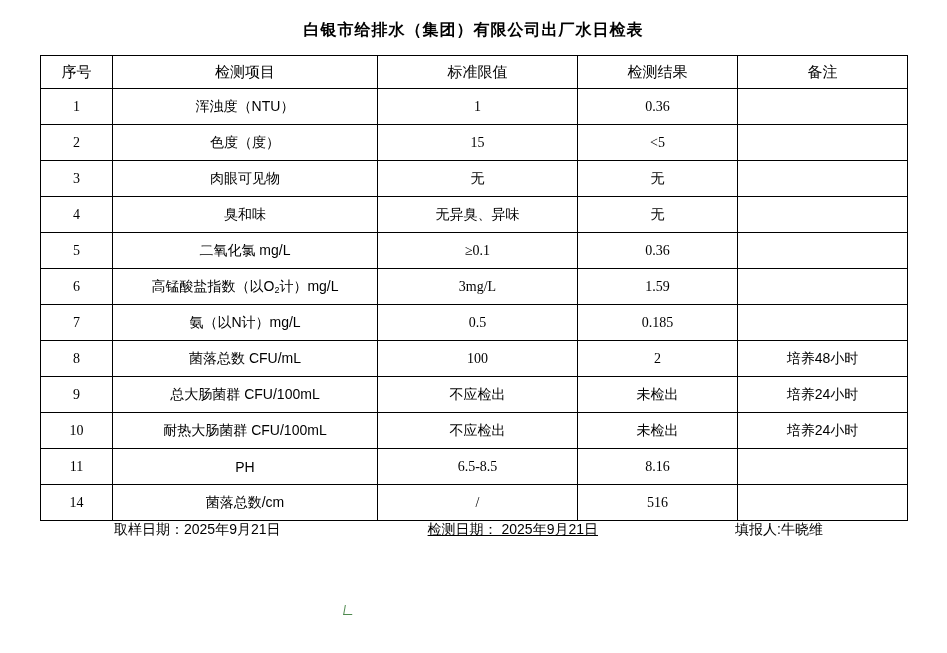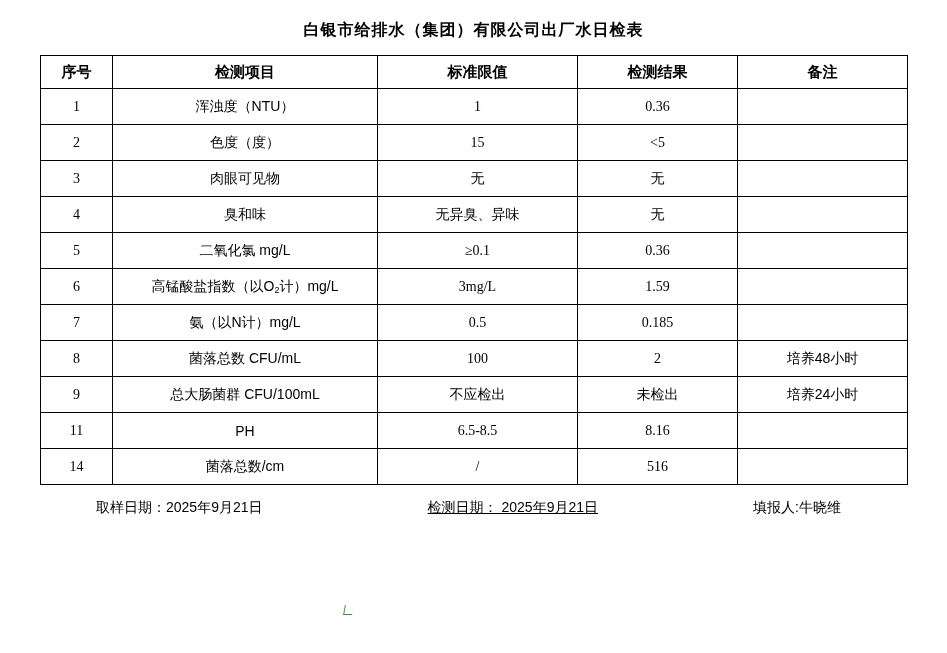--- a/index.html
+++ b/index.html
@@ -43,42 +43,41 @@
     text-align: center;
     vertical-align: middle;
     padding: 0;
     height: 35px;
     font-weight: normal;
     font-size: 14px;
   }
   table.report thead td {
     height: 32px;
     font-size: 15px;
-    font-weight: bold;
   }
   .col-no { width: 72px; }
   .col-item { width: 265px; }
   .col-limit { width: 200px; }
   .col-result { width: 160px; }
   .col-note { width: 170px; }
 
   .cell-num {
     font-family: "Liberation Serif", serif;
     font-size: 14px;
   }
   .item-text {
     font-size: 14px;
   }
   sub {
     font-size: 9px;
     vertical-align: -2px;
   }
   .footer {
-    margin-top: 14px;
-    padding: 0 48px;
+    margin-top: 0;
+    padding: 0 66px;
     display: flex;
     justify-content: space-between;
     font-size: 14px;
   }
   .footer span {
     white-space: nowrap;
   }
   .footer .f-left { margin-left: 48px; }
   .footer .f-mid { margin-left: 10px; text-decoration: underline; }
   .footer .f-right { margin-right: 58px; }
@@ -176,20 +175,27 @@
             <td class="item-text">培养48小时</td>
           </tr>
           <tr>
             <td class="cell-num">9</td>
             <td class="item-text">总大肠菌群 CFU/100mL</td>
             <td class="item-text">不应检出</td>
             <td class="item-text">未检出</td>
             <td class="item-text">培养24小时</td>
           </tr>
           <tr>
+            <td class="cell-num">10</td>
+            <td class="item-text">耐热大肠菌群 CFU/100mL</td>
+            <td class="item-text">不应检出</td>
+            <td class="item-text">未检出</td>
+            <td class="item-text">培养24小时</td>
+          </tr>
+          <tr>
             <td class="cell-num">11</td>
             <td class="item-text">PH</td>
             <td class="cell-num">6.5-8.5</td>
             <td class="cell-num">8.16</td>
             <td class="item-text"></td>
           </tr>
           <tr>
             <td class="cell-num">14</td>
             <td class="item-text">菌落总数/cm</td>
             <td class="cell-num">/</td>

